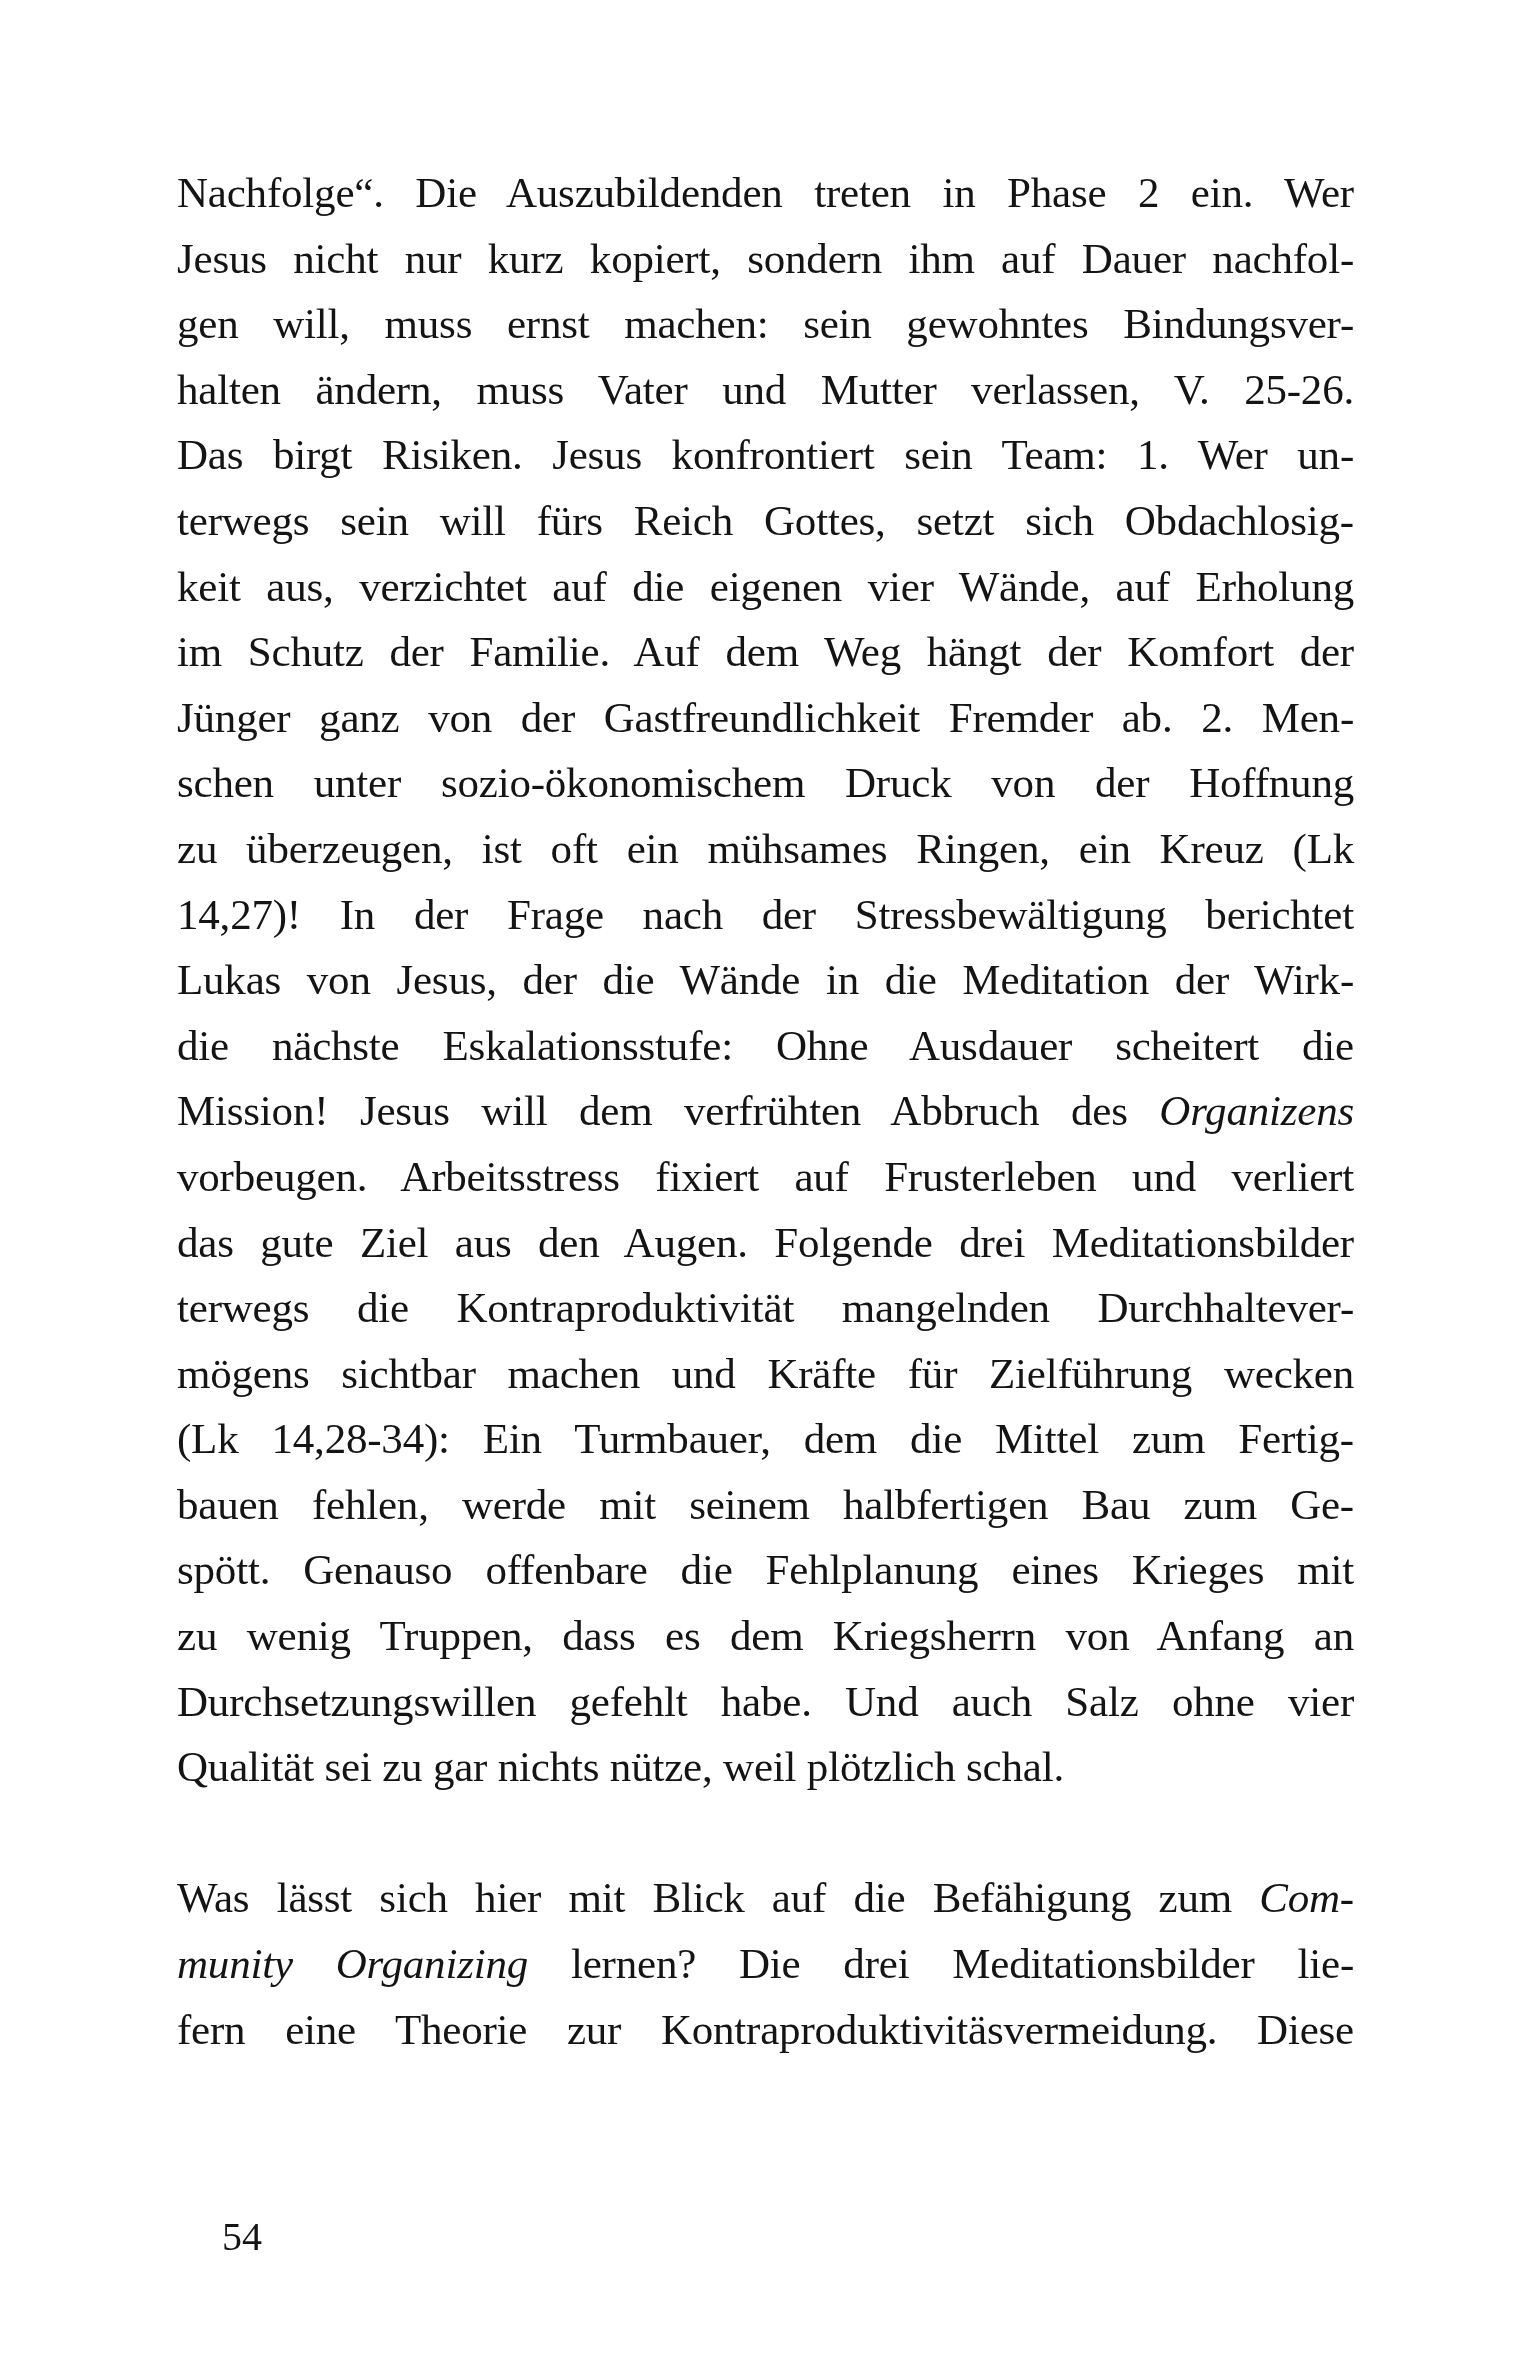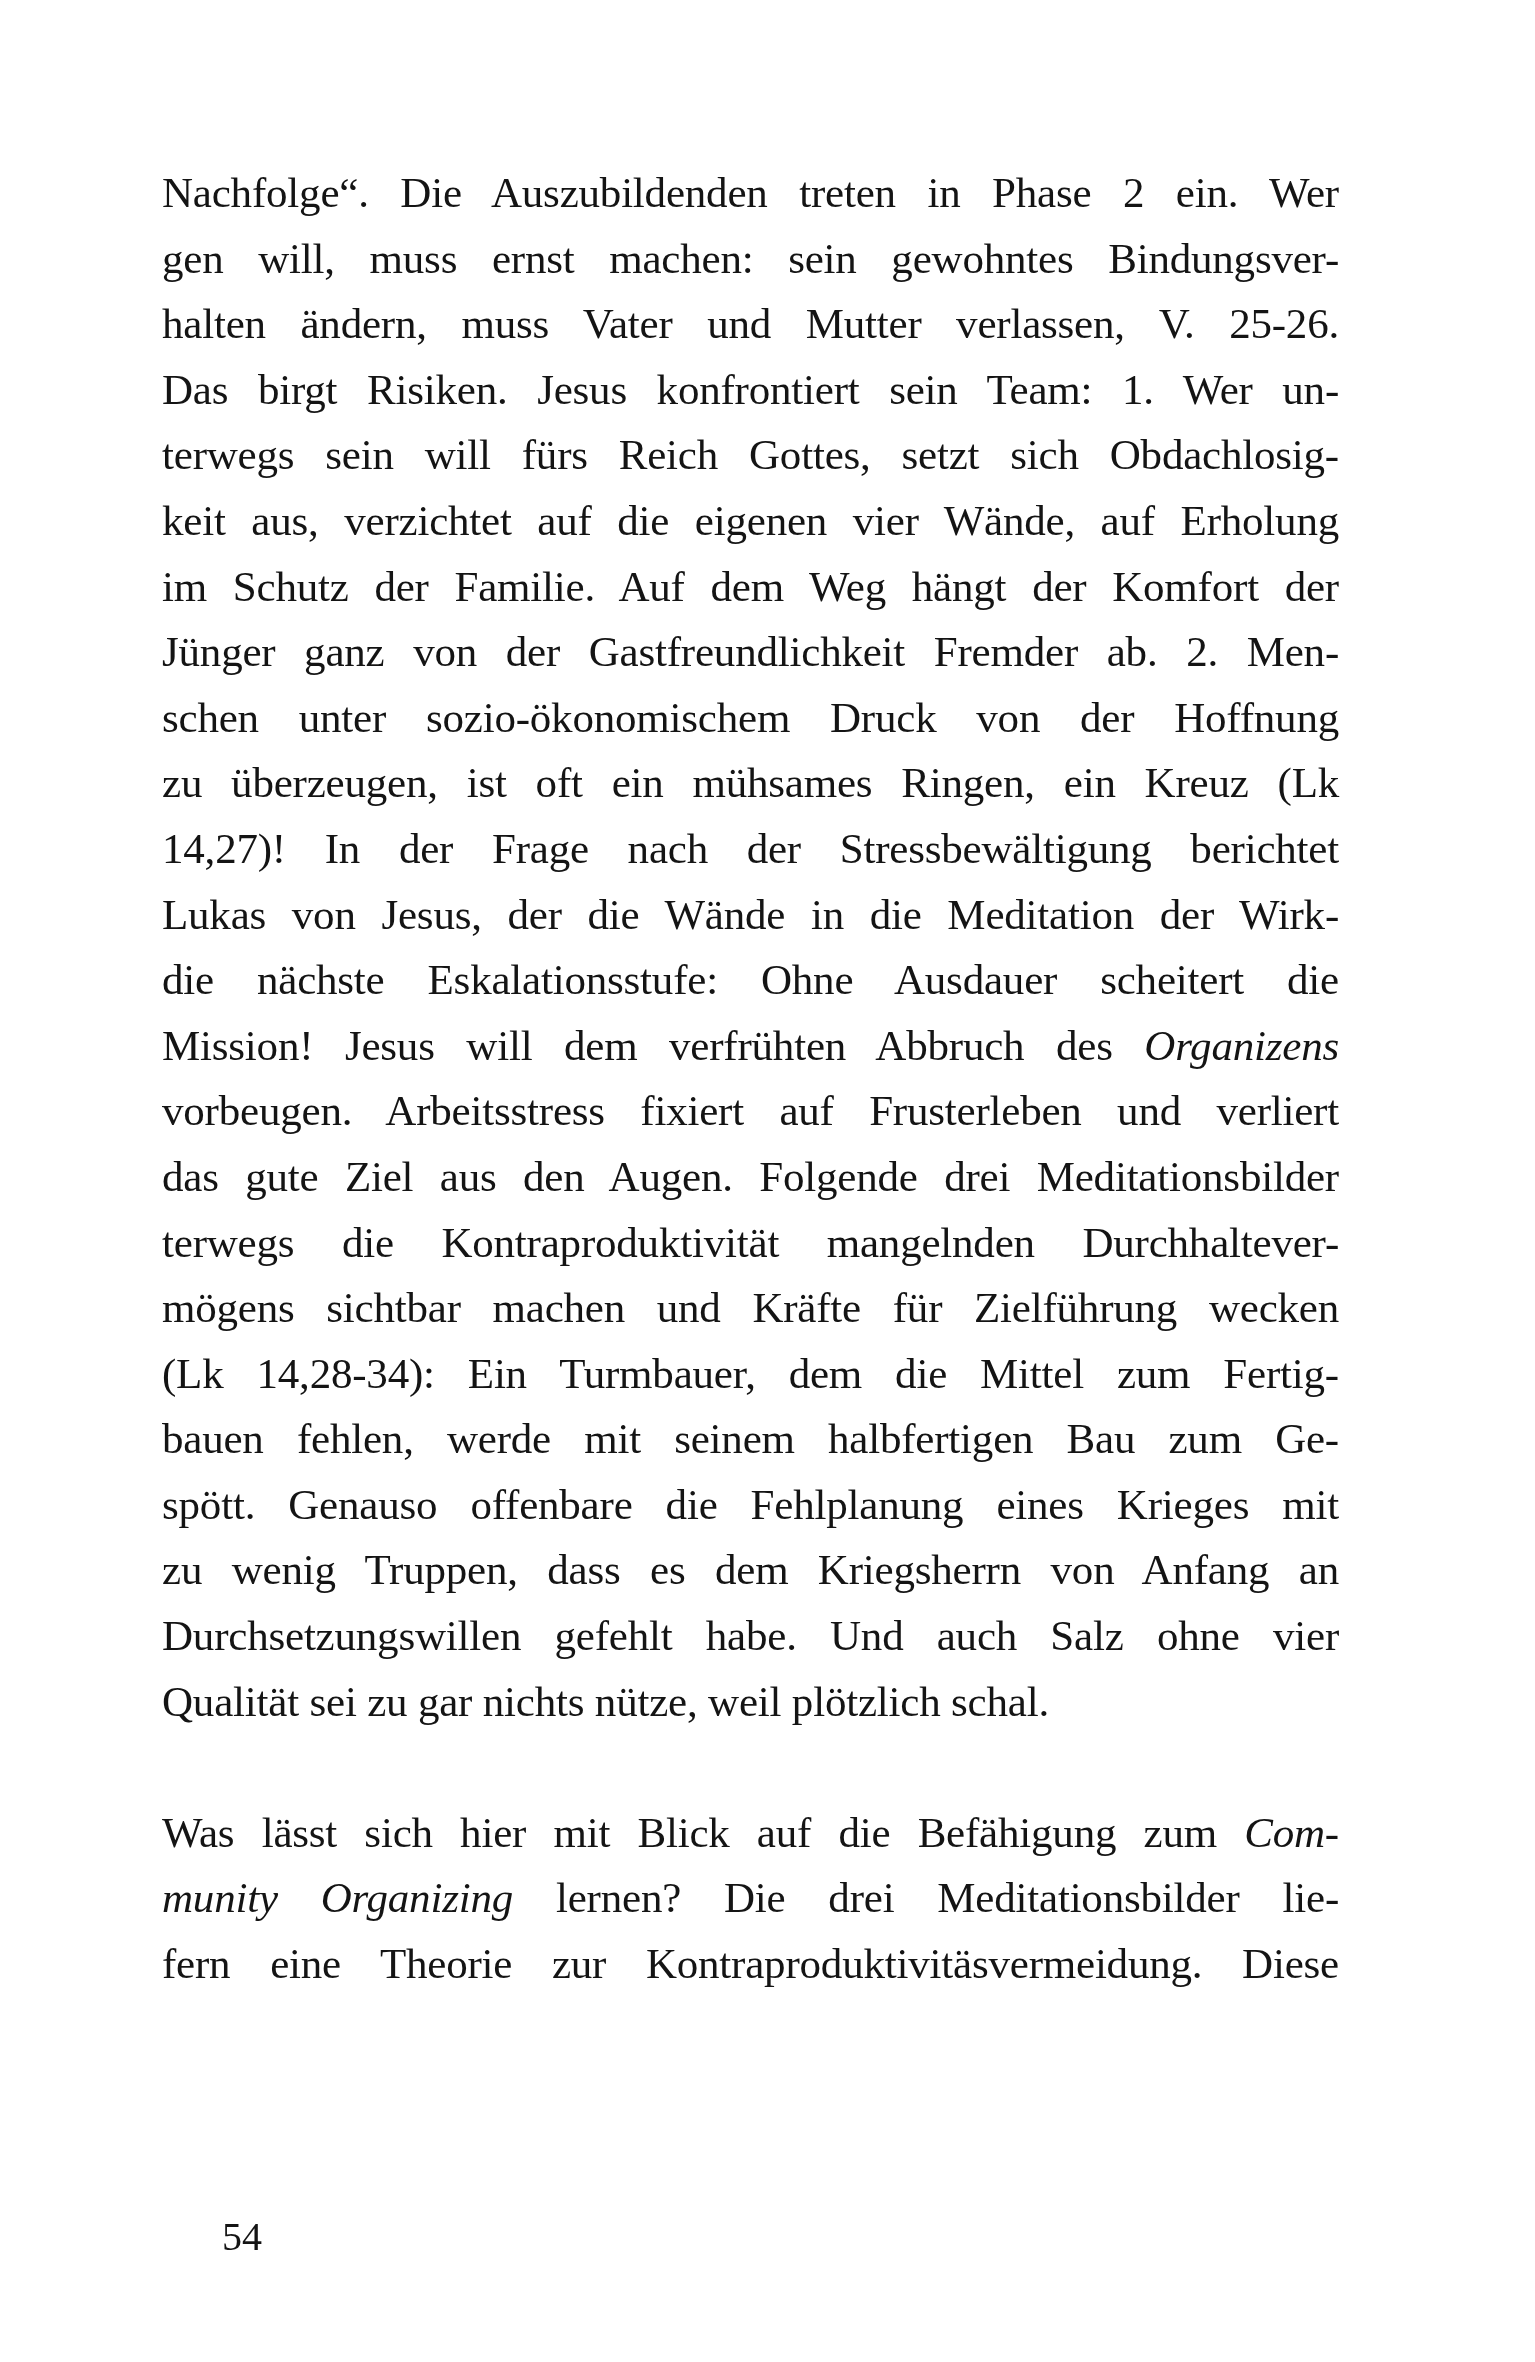--- a/index.html
+++ b/index.html
@@ -10,21 +10,21 @@
     body {
       width: 1535px;
       height: 2362px;
       position: relative;
       overflow: hidden;
       color: #141414;
       font-family: "Liberation Serif", "DejaVu Serif", serif;
     }
     .page {
       position: absolute;
-      left: 162px;
+      left: 177px;
       top: 160px;
       width: 1177px;
     }
     .line {
       display: block;
       height: 65.6px;
       line-height: 65.6px;
       font-size: 43px;
       white-space: nowrap;
       text-align: justify;
@@ -48,20 +48,21 @@
       line-height: 50px;
       margin-left: 45px;
     }
   </style>
 </head>
 <body>
 
 <main class="page">
   <div id="para-0">
       <span class="line"><span>Nachfolge“. Die Auszubildenden treten in Phase 2 ein. Wer</span></span>
+      <span class="line"><span>Jesus nicht nur kurz kopiert, sondern ihm auf Dauer nachfol-</span></span>
       <span class="line"><span>gen will, muss ernst machen: sein gewohntes Bindungsver-</span></span>
       <span class="line"><span>halten ändern, muss Vater und Mutter verlassen, V. 25-26.</span></span>
       <span class="line"><span>Das birgt Risiken. Jesus konfrontiert sein Team: 1. Wer un-</span></span>
       <span class="line"><span>terwegs sein will fürs Reich Gottes, setzt sich Obdachlosig-</span></span>
       <span class="line"><span>keit aus, verzichtet auf die eigenen vier Wände, auf Erholung</span></span>
       <span class="line"><span>im Schutz der Familie. Auf dem Weg hängt der Komfort der</span></span>
       <span class="line"><span>Jünger ganz von der Gastfreundlichkeit Fremder ab. 2. Men-</span></span>
       <span class="line"><span>schen unter sozio-ökonomischem Druck von der Hoffnung</span></span>
       <span class="line"><span>zu überzeugen, ist oft ein mühsames Ringen, ein Kreuz (Lk</span></span>
       <span class="line"><span>14,27)! In der Frage nach der Stressbewältigung berichtet</span></span>

